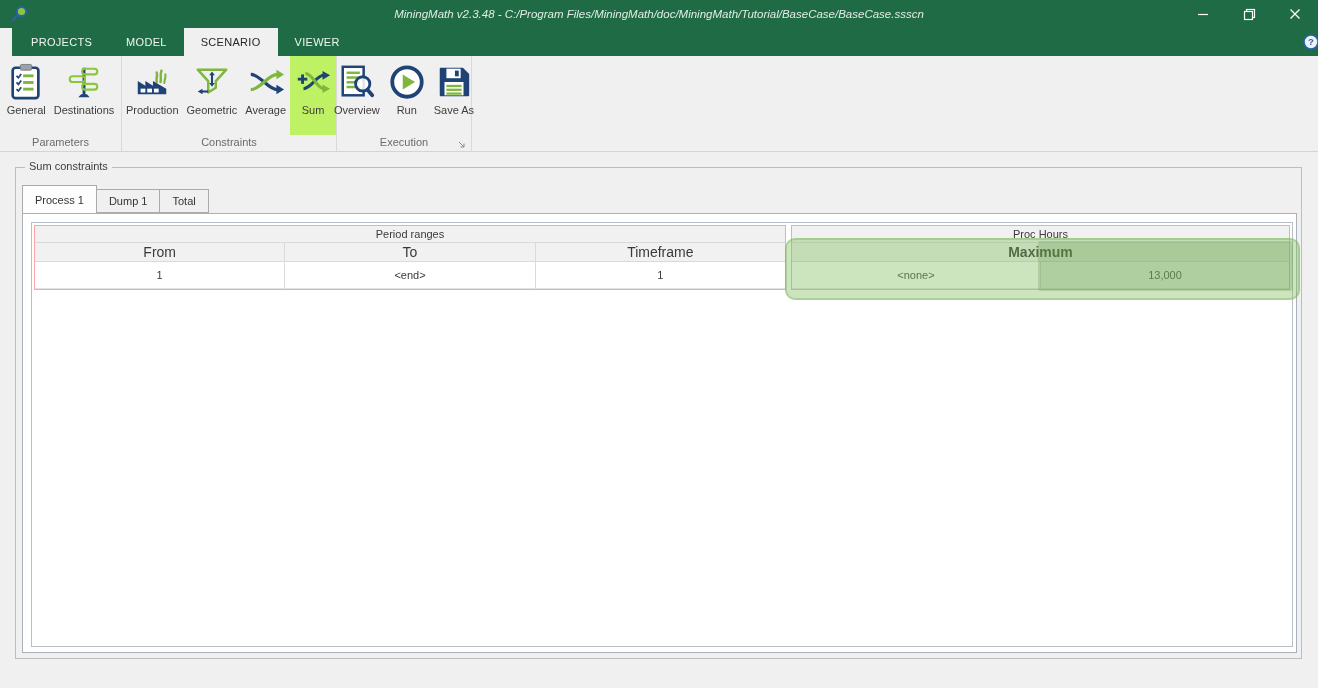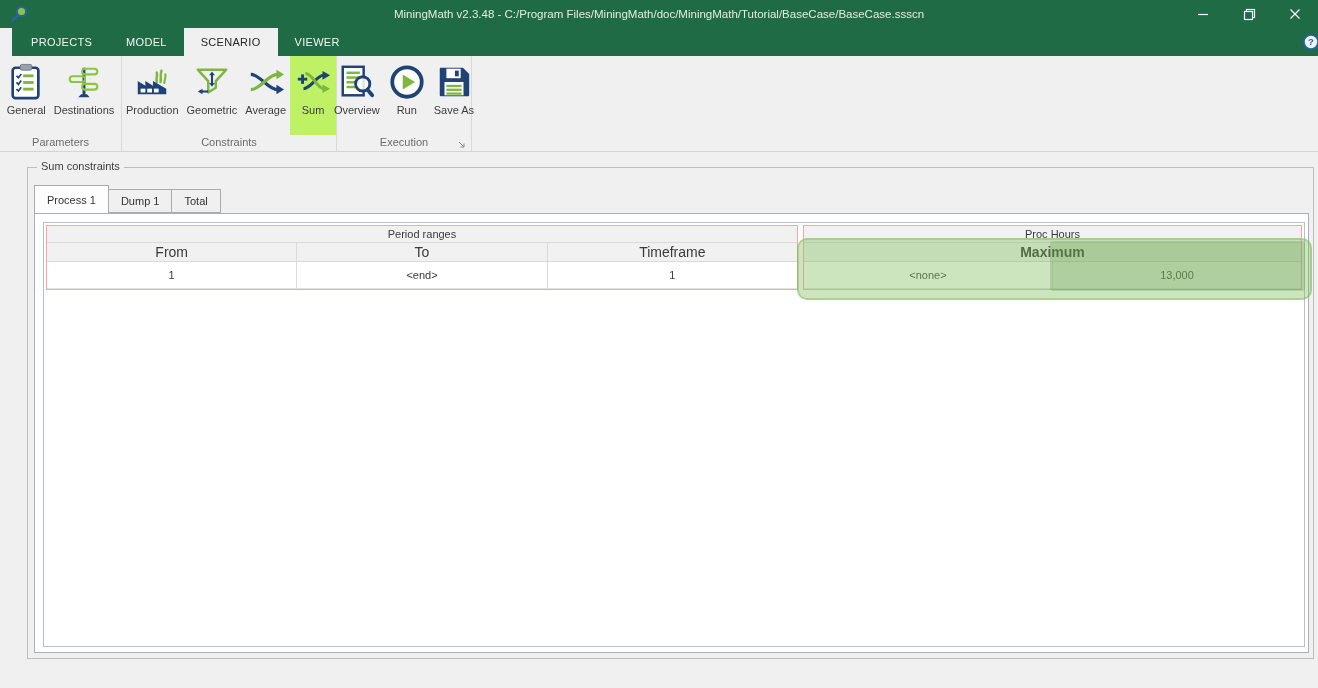--- a/index.html
+++ b/index.html
@@ -3,21 +3,21 @@
 <meta charset="utf-8">
 <style>
   * { margin:0; padding:0; box-sizing:border-box; }
   html,body { width:1318px; height:688px; overflow:hidden; }
   body { font-family:"Liberation Sans","DejaVu Sans",sans-serif; font-size:11px; color:#3a3a3a; background:#f0f0f0; }
   .window { position:relative; width:1318px; height:688px; background:#f0f0f0; }
 
   
   .titlebar { position:absolute; left:0; top:0; width:1318px; height:28px; background:#1f6b45; }
   .app-icon { position:absolute; left:9px; top:4px; width:20px; height:20px; }
-  .win-title { position:absolute; left:0; right:0; top:0; height:28px; line-height:28px; text-align:center; color:#e2ece5; font-size:11.5px; pointer-events:none; }
+  .win-title { position:absolute; left:0; right:0; top:0; height:28px; line-height:28px; text-align:center; color:#e2ece5; font-size:11.5px; pointer-events:none;font-style:italic; }
   .win-controls { position:absolute; right:0; top:0; height:28px; display:flex; }
   .win-btn { width:46px; height:28px; display:flex; align-items:center; justify-content:center; }
 
   
   .menubar { position:absolute; left:12px; top:28px; width:1318px; height:28px; background:#1f6b45; display:flex; align-items:stretch; padding-left:2px; }
   .menu-tab { padding:0 17px; display:flex; align-items:center; color:#f2f6f2; font-size:11px; letter-spacing:.3px; cursor:default; }
   .menu-tab.active { background:#f0f0f0; color:#262626; }
   .help-btn { position:absolute; right:11px; top:6px; width:16px; height:16px; }
 
   
@@ -28,21 +28,21 @@
   .rg-execution  { width:135px; }
   .ribbon-buttons { height:79px; display:flex; justify-content:center; align-items:stretch; gap:0; padding-top:0; }
   .ribbon-btn { display:flex; flex-direction:column; align-items:center; padding:7px 4px 0 4px; cursor:default; }
   .ribbon-btn.selected { background:#bef264; }
   .ribbon-btn .icon { width:38px; height:38px; display:block; }
   .ribbon-btn .blabel { margin-top:3px; font-size:11px; color:#3d3d3d; white-space:nowrap; }
   .group-label { height:16px; line-height:14px; text-align:center; font-size:11px; color:#6b6b6b; }
   .dialog-launcher { position:absolute; right:5px; bottom:4px; width:8px; height:8px; }
 
   
-  .content { position:absolute; left:12px; top:152px; width:1226px; height:536px; background:#f0f0f0; }
+  .content { position:absolute; left:0; top:152px; width:1226px; height:536px; background:#f0f0f0; }
   .groupbox { position:absolute; left:15px; top:15px; width:1287px; height:492px; border:1px solid #bdbdbd; }
   .groupbox-label { position:absolute; left:9px; top:-8px; background:#f0f0f0; padding:0 4px; font-size:11px; color:#3d3d3d; }
 
   .doc-tabs { position:absolute; left:6px; top:17px; height:28px; display:flex; align-items:flex-end; z-index:3; }
   .doc-tab { height:24px; padding:0 12px; display:flex; align-items:center; background:#f0f0f0; border:1px solid #ababab; border-left:none; font-size:11px; color:#333; cursor:default; }
   .doc-tab:first-child { border-left:1px solid #ababab; }
   .doc-tab.active { height:28px; background:#fdfdfd; border:1px solid #ababab; border-bottom:none; position:relative; z-index:4; }
 
   .tab-panel { position:absolute; left:6px; top:45px; width:1275px; height:440px; background:#fff; border:1px solid #a9b0b8; }
 

